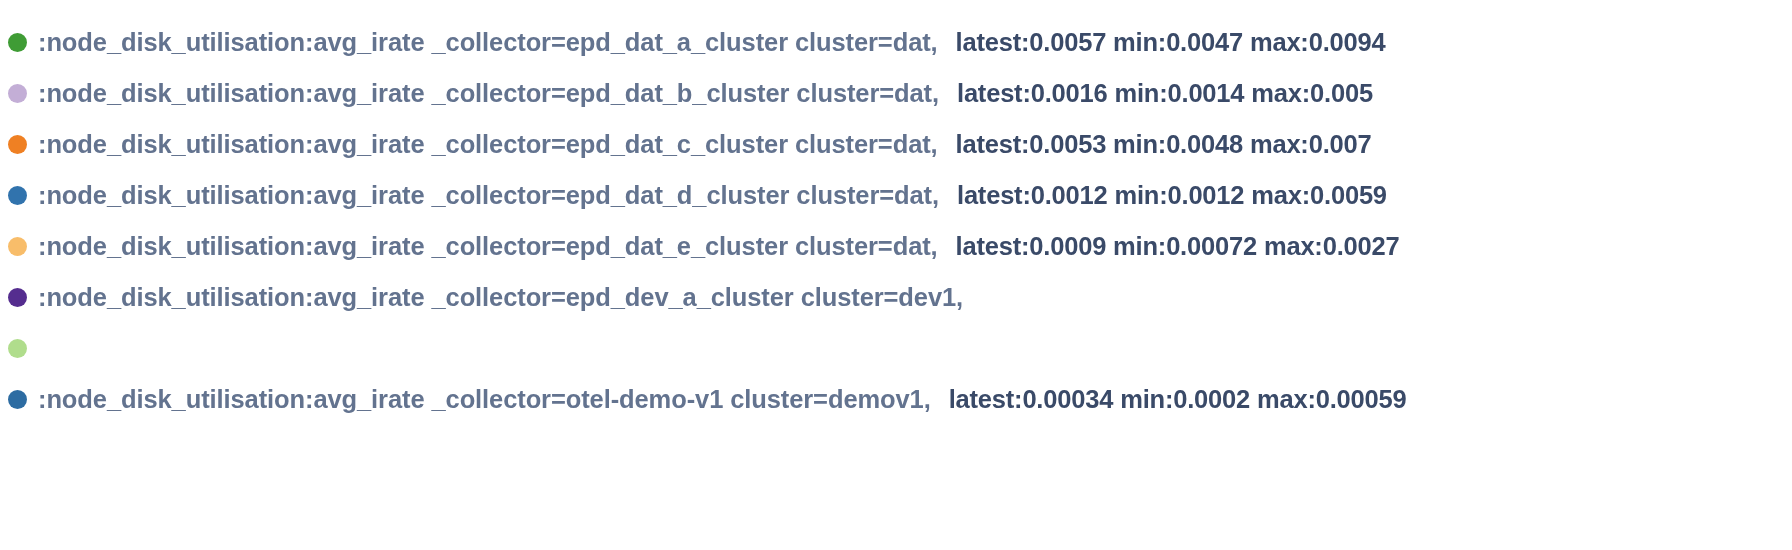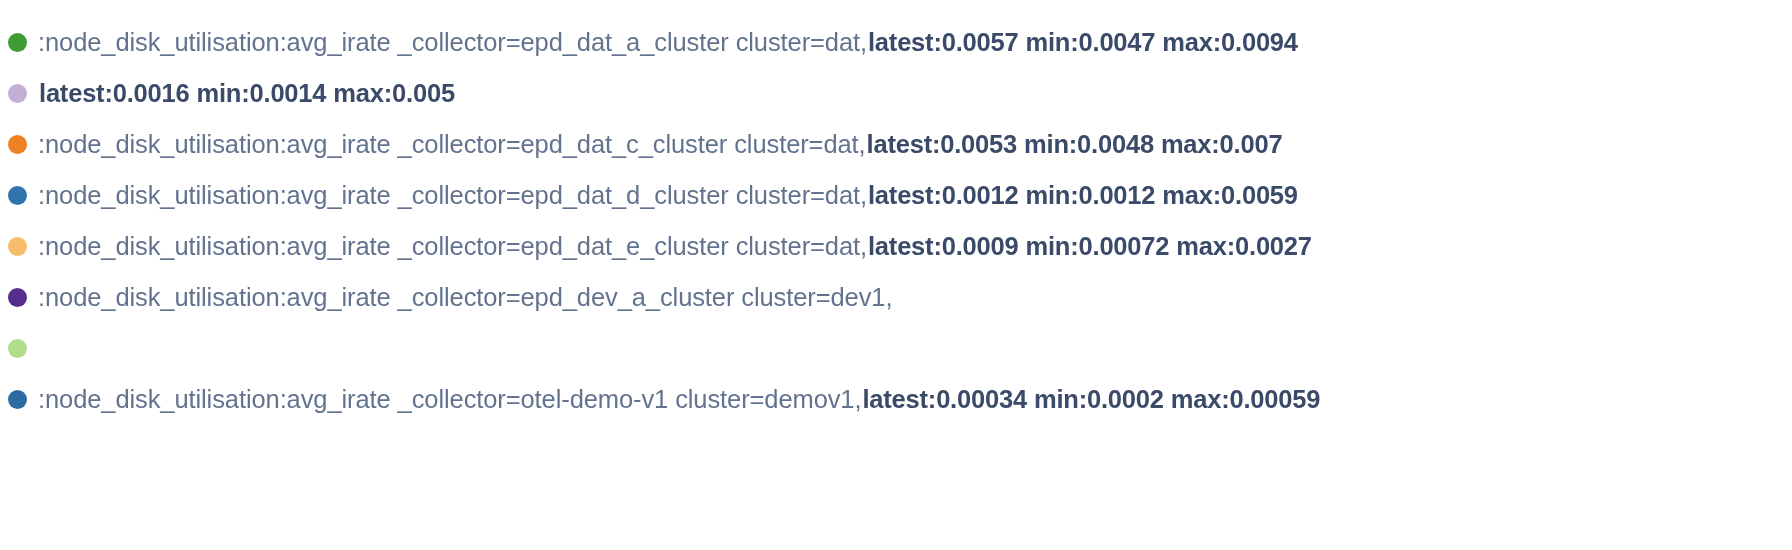--- a/index.html
+++ b/index.html
@@ -35,45 +35,46 @@
     width: 19px;
     height: 19px;
     border-radius: 50%;
     margin-right: 11px;
     margin-left: 4px;
   }
   .label-text {
     font-size: 25.5px;
     color: #63738f;
     letter-spacing: -0.1px;
-    font-weight: 400;
+    font-weight: 700;
   }
   .stats-text {
     font-size: 25.5px;
     color: #3a4a68;
     font-weight: 700;
     letter-spacing: -0.2px;
-    margin-left: 1px;
+    margin-left: 18px;
   }
   .stat-sep {
     display: inline-block;
     width: 7px;
   }
 </style>
 </head>
 <body>
 
 <div id="legend-panel">
     <div class="legend-row">
       <span class="swatch" style="background: rgb(63, 156, 53);"></span>
       <span class="label-text">:node_disk_utilisation:avg_irate _collector=epd_dat_a_cluster cluster=dat,</span>
       <span class="stats-text"><span>latest:0.0057</span><span class="stat-sep"></span><span>min:0.0047</span><span class="stat-sep"></span><span>max:0.0094</span></span>
     </div>
     <div class="legend-row">
       <span class="swatch" style="background: rgb(195, 174, 214);"></span>
+      <span class="label-text">:node_disk_utilisation:avg_irate _collector=epd_dat_b_cluster cluster=dat,</span>
       <span class="stats-text"><span>latest:0.0016</span><span class="stat-sep"></span><span>min:0.0014</span><span class="stat-sep"></span><span>max:0.005</span></span>
     </div>
     <div class="legend-row">
       <span class="swatch" style="background: rgb(239, 128, 35);"></span>
       <span class="label-text">:node_disk_utilisation:avg_irate _collector=epd_dat_c_cluster cluster=dat,</span>
       <span class="stats-text"><span>latest:0.0053</span><span class="stat-sep"></span><span>min:0.0048</span><span class="stat-sep"></span><span>max:0.007</span></span>
     </div>
     <div class="legend-row">
       <span class="swatch" style="background: rgb(49, 115, 173);"></span>
       <span class="label-text">:node_disk_utilisation:avg_irate _collector=epd_dat_d_cluster cluster=dat,</span>

